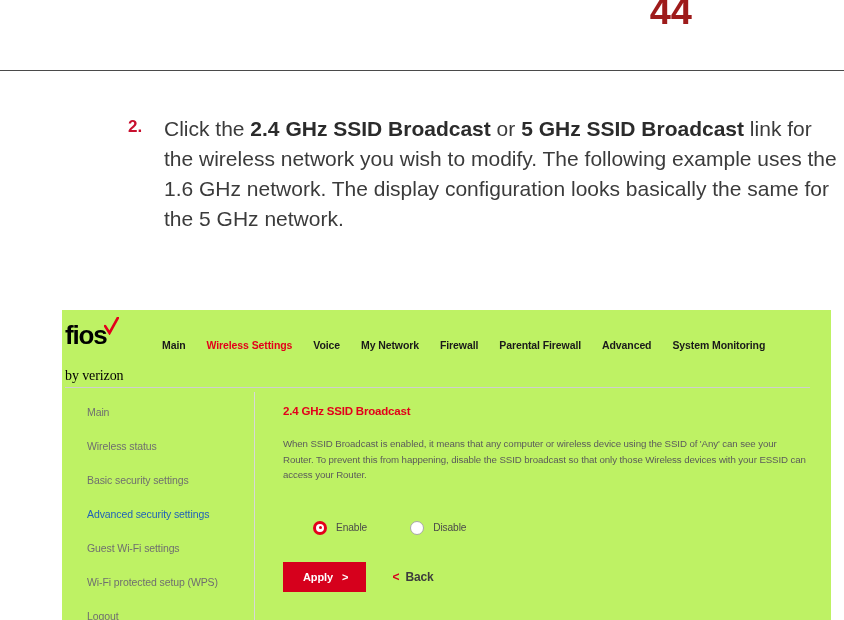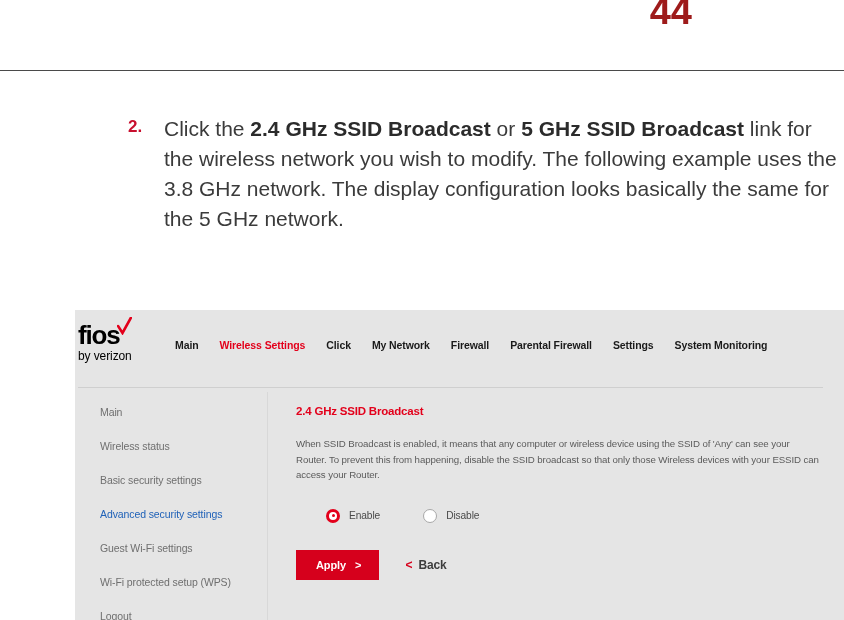--- a/index.html
+++ b/index.html
@@ -54,23 +54,23 @@
     font-size: 21px;
     line-height: 30px;
     color: #3b3b3b;
     font-weight: 400;
   }
   .step-text b { font-weight: bold; color: #2b2b2b; }
 
   
   .shot {
     position: absolute;
-    left: 75px; top: 310px;
+    left: 62px; top: 310px;
     width: 769px; height: 310px;
-    background: #e5e5e5;
+    background: #bef264;
     overflow: hidden;
   }
   .shot-topbar {
     position: relative;
     height: 70px;
     display: flex;
     align-items: flex-start;
     padding-top: 14px;
   }
   .logo-wrap {
@@ -87,24 +87,25 @@
     color: #000000;
     line-height: 22px;
     font-family: "Liberation Sans", sans-serif;
   }
   .logo-check {
     position: absolute;
     right: -13px; top: -7px;
     width: 15px; height: 18px;
   }
   .logo-sub {
-    font-size: 12px;
+    font-size: 14px;
     color: #000000;
     letter-spacing: -0.1px;
-    margin-top: 1px;
+    margin-top: 20px;
+    font-family: Liberation Serif, serif;
   }
   .nav {
     display: flex;
     align-items: center;
     gap: 21px;
     padding-top: 15px;
     flex-wrap: nowrap;
   }
   .nav-item {
     font-size: 10.5px;
@@ -159,21 +160,21 @@
   .content-desc {
     font-size: 9.7px;
     line-height: 15.5px;
     color: #5b5b5b;
     width: 525px;
     letter-spacing: -0.1px;
   }
   .radio-row {
     display: flex;
     align-items: center;
-    margin-top: 26px;
+    margin-top: 38px;
     gap: 43px;
     padding-left: 30px;
   }
   .radio-opt {
     display: flex;
     align-items: center;
     gap: 9px;
     cursor: pointer;
   }
   .radio-mark {
@@ -244,42 +245,42 @@
 </head>
 <body>
 
 <div class="page">
 
   <div class="page-number">44</div>
   <div class="header-rule"></div>
 
   <div class="instruction">
     <div class="step-num">2.</div>
-    <div class="step-text" id="step-body"><span>Click the </span><b>2.4 GHz SSID Broadcast</b><span> or </span><b>5 GHz SSID Broadcast</b><span> link for the wireless network you wish to modify.  The following example uses the 3.8 GHz network. The display configuration looks basically the same for the 5 GHz network.</span></div>
+    <div class="step-text" id="step-body"><span>Click the </span><b>2.4 GHz SSID Broadcast</b><span> or </span><b>5 GHz SSID Broadcast</b><span> link for the wireless network you wish to modify.  The following example uses the 1.6 GHz network. The display configuration looks basically the same for the 5 GHz network.</span></div>
   </div>
 
   <div class="shot">
 
     <div class="shot-topbar">
       <div class="logo-wrap">
         <div class="logo-main">fios
           <svg class="logo-check" viewBox="0 0 15 18">
             <path d="M1 9 L5.5 16 L14 0.5" stroke="#e3001b" stroke-width="2.6" fill="none" stroke-linecap="round"></path>
           </svg>
         </div>
         <div class="logo-sub">by verizon</div>
       </div>
       <div class="nav" id="router-nav">
           <div class="nav-item">Main</div>
           <div class="nav-item active">Wireless Settings</div>
-          <div class="nav-item">Click</div>
+          <div class="nav-item">Voice</div>
           <div class="nav-item">My Network</div>
           <div class="nav-item">Firewall</div>
           <div class="nav-item">Parental Firewall</div>
-          <div class="nav-item">Settings</div>
+          <div class="nav-item">Advanced</div>
           <div class="nav-item">System Monitoring</div>
         </div>
     </div>
 
     <div class="shot-divider"></div>
 
     <div class="shot-body">
       <div class="side" id="router-sidebar">
           <div class="side-item">Main</div>
           <div class="side-item">Wireless status</div>

